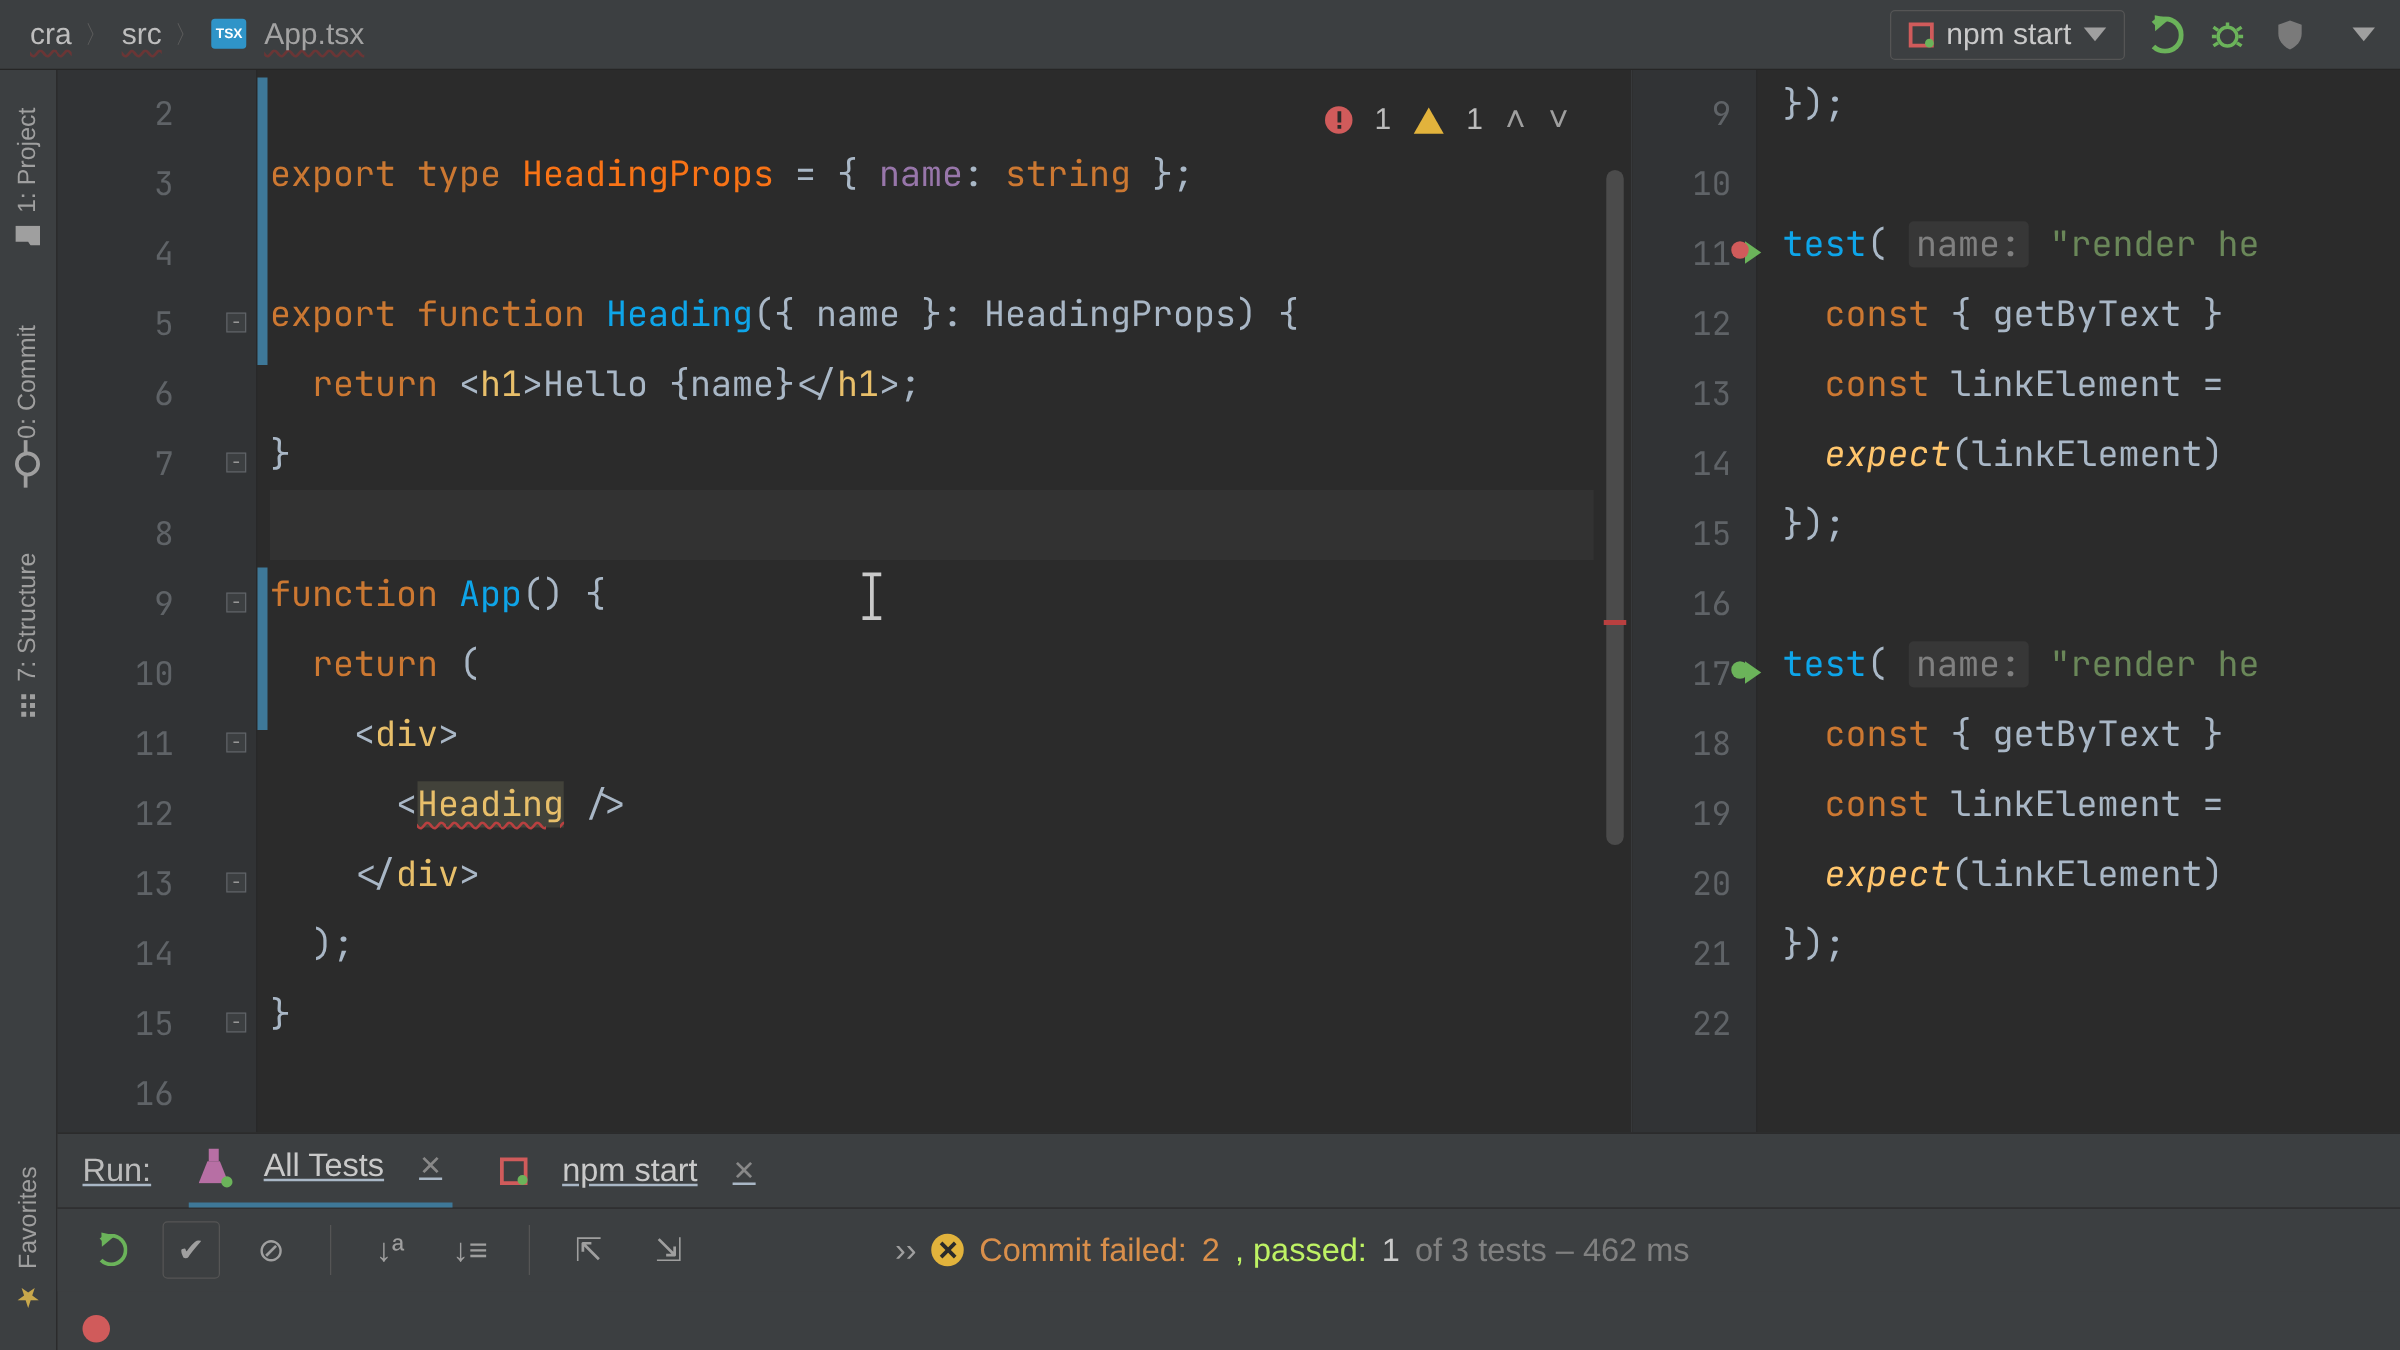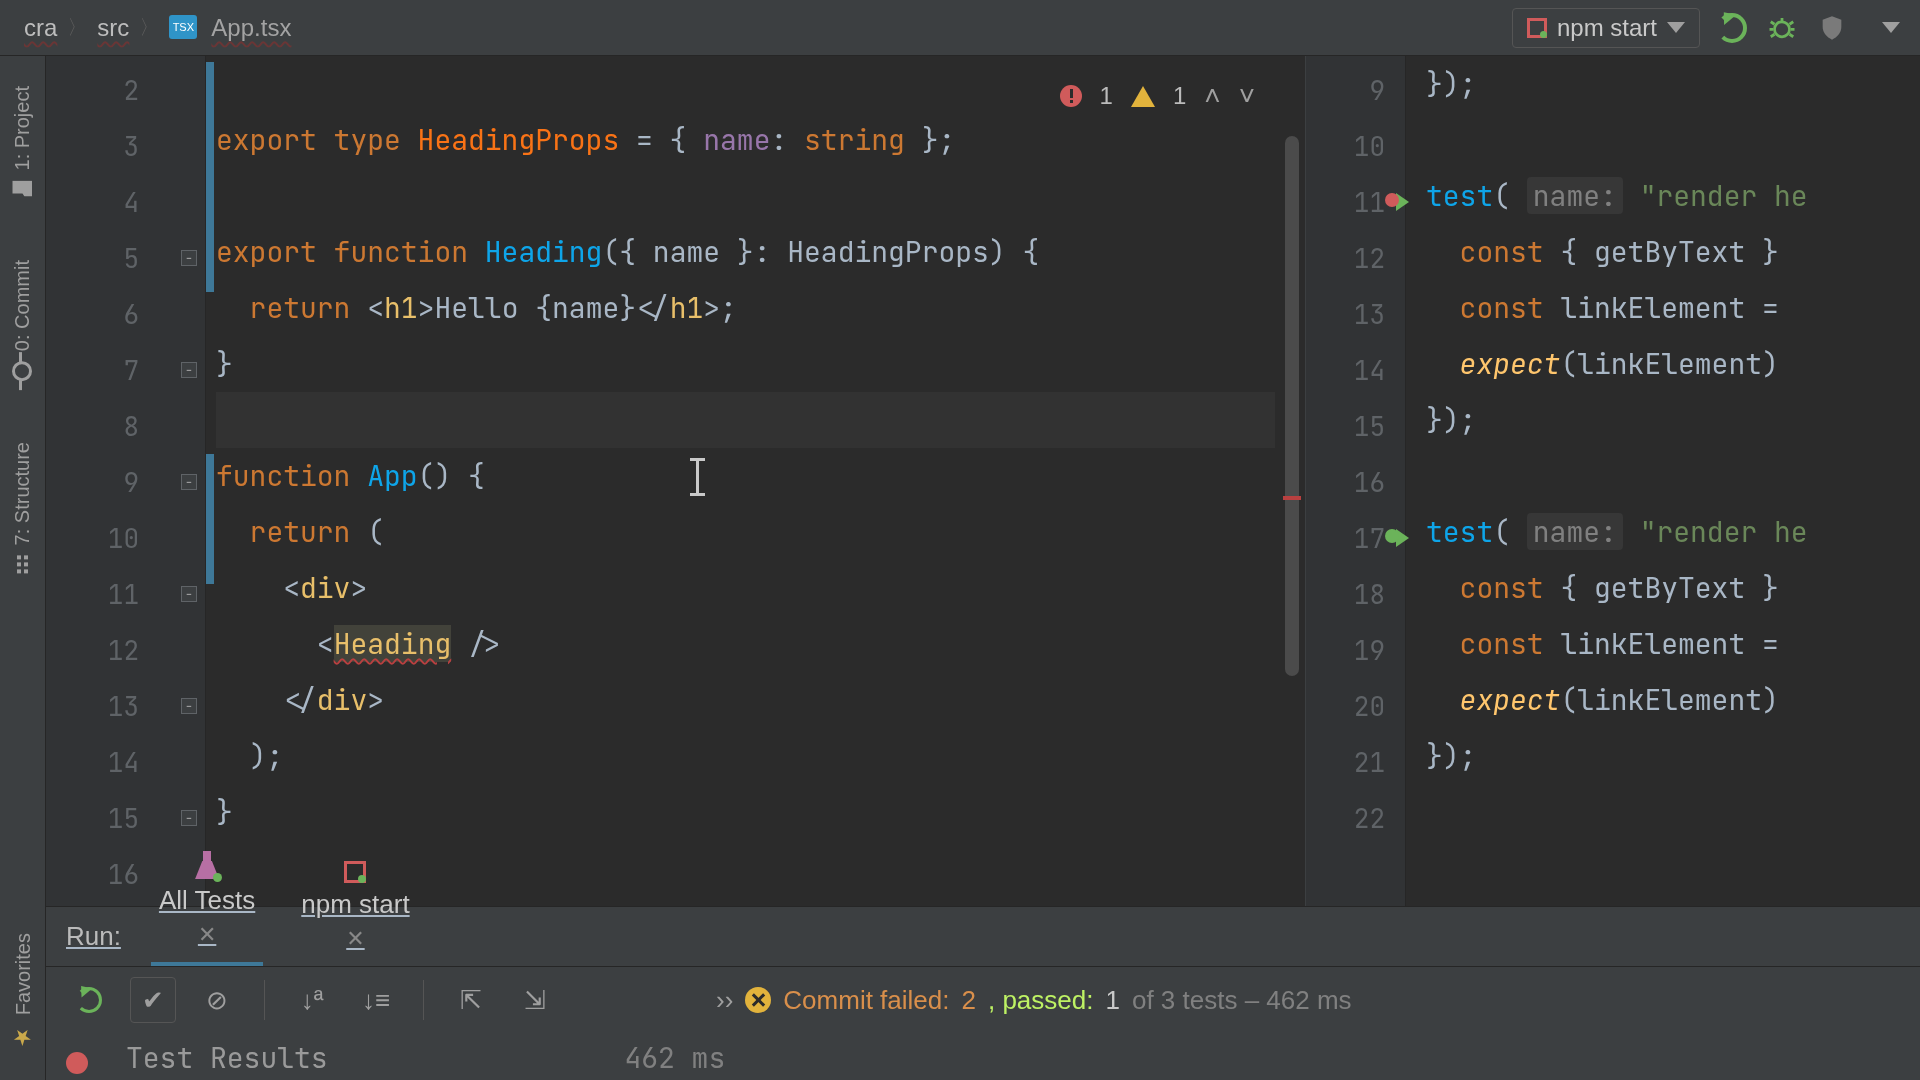--- a/index.html
+++ b/index.html
@@ -21,21 +21,21 @@
   display: flex; align-items: center;
   padding: 0 20px 0 24px;
   gap: 14px;
 }
 .breadcrumbs { display:flex; align-items:center; gap:10px; font-size:24px; }
 .breadcrumbs .sep { color:#5c5c5c; font-size:20px; }
 .breadcrumbs .crumb-file { color:#a3a3a3; text-decoration: underline wavy #6b3535 2px; text-underline-offset: 5px; }
 .breadcrumbs .crumb-root, .breadcrumbs .crumb-src { color:#bdbdbd; text-decoration: underline wavy #6b3535 2px; text-underline-offset: 5px; }
 .tsx-badge {
   width:28px; height:24px; background:#2f94c8; color:#fff;
-  font-size:11px; font-weight:400; display:inline-flex;
+  font-size:11px; font-weight:700; display:inline-flex;
   align-items:center; justify-content:center; border-radius:3px;
   margin-right:4px; position:relative; top:-1px;
 }
 .topbar-spacer { flex:1; }
 .run-config {
   display:flex; align-items:center; gap:10px;
   border:1px solid #555; background:#3c3f41;
   padding:5px 14px; border-radius:4px;
   font-size:24px; color:#c9c9c9;
 }
@@ -169,23 +169,22 @@
 .bottom {
   position:absolute; left:46px; right:0; bottom:0; height:174px;
   background:#3c3f41; border-top:1px solid #262626;
 }
 .bottom-tabs {
   height:60px; display:flex; align-items:flex-end; gap:30px;
   padding:0 20px; border-bottom:1px solid #262626;text-decoration:underline;
 }
 .bottom-tabs .lbl { font-size:26px; color:#bbb; padding-bottom:14px; }
 .btab {
-  display:flex; align-items:center; gap:6px; font-size:26px; color:#c9c9c9;
+  display:flex; align-items:center; gap:28px; font-size:26px; color:#c9c9c9;
   padding:10px 8px 14px;
-  flex-direction:column;
 }
 .btab.active { border-bottom:4px solid #3e7898; }
 .btab .x { color:#888; font-size:22px; }
 .flask { width:24px; height:28px; position:relative; }
 .flask::before { content:''; position:absolute; top:0; left:8px; width:8px; height:10px; background:#b76fa4; }
 .flask::after { content:''; position:absolute; bottom:0; left:0; width:24px; height:18px; background:#b76fa4; clip-path:polygon(30% 0,70% 0,100% 100%,0 100%); }
 .flask .dot { position:absolute; right:-3px; bottom:-3px; width:9px; height:9px; background:#6bb35a; border-radius:50%; z-index:2;}
 .sq2 { width:22px; height:22px; border:3px solid #d05b5b; position:relative; }
 .sq2::after { content:''; position:absolute; right:-3px; bottom:-3px; width:8px; height:8px; background:#6bb35a; border-radius:50%; }
 
@@ -393,17 +392,13 @@
       <span class="round-x"></span>
       <span style="color:#d98f4b">Commit failed:</span>
       <span style="color:#d98f4b">2</span>
       <span style="color:#bef264">, passed:</span>
       <span style="color:#c9c9c9">1</span>
       <span style="color:#808080">of 3 tests – 462 ms</span>
     </div>
   </div>
 
   <span class="err-badge"></span>
-  <div class="test-results mono">
-    <span>Test Results</span>
-    <span style="margin-left:280px; color:#808080">462 ms</span>
-  </div>
 </div>
 
 </body></html>

